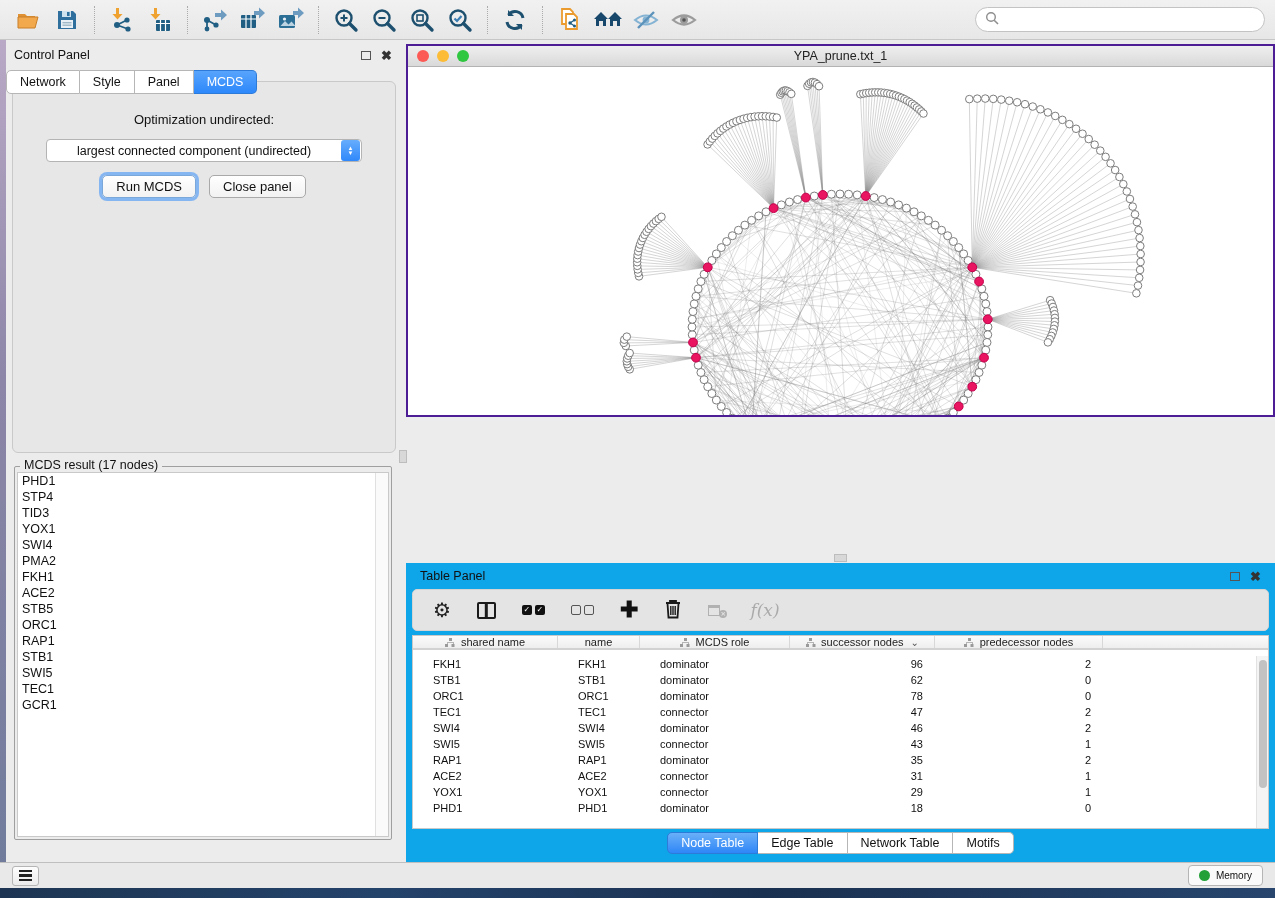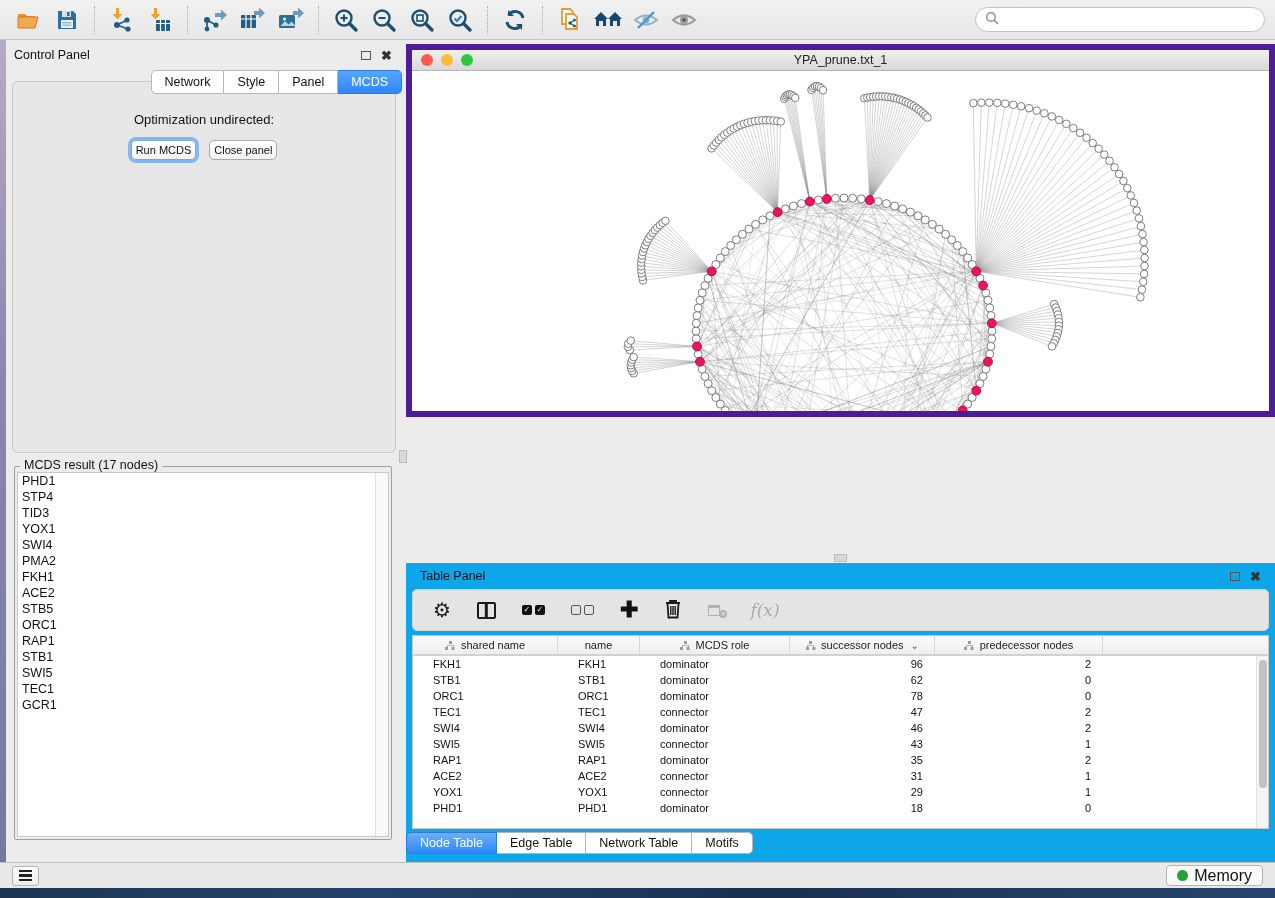--- a/index.html
+++ b/index.html
@@ -24,63 +24,63 @@
     display:flex; align-items:center; padding:0 9px; }
   .search-box input { border:none; outline:none; flex:1; font-size:12px; font-family:"Liberation Sans",sans-serif; background:transparent; }
 
   
   .control-panel { position:absolute; left:6px; top:40px; width:396px; bottom:36px; background:#ececec; }
   .panel-titlebar { height:26px; display:flex; align-items:center; padding:4px 10px 0 8px; font-size:12.5px; color:#111; }
   .panel-titlebar .win-btns { margin-left:auto; display:flex; gap:10px; align-items:center; }
   .float-glyph { width:10px; height:9px; border:1.6px solid #555; display:inline-block; }
   .close-glyph { font-size:13px; font-weight:bold; color:#333; line-height:1; }
 
-  .ctrl-tabs { position:absolute; left:0; right:0; top:30px; display:flex; justify-content:flex-end; z-index:3; }
+  .ctrl-tabs { position:absolute; left:0; right:0; top:30px; display:flex; justify-content:flex-start; z-index:3; }
   .ctrl-tab { font-size:12.5px; padding:4px 13px; background:#fff; border:1px solid #b6b6b6; border-left:none; color:#111; }
   .ctrl-tab:first-child { border-left:1px solid #b6b6b6; border-radius:5px 0 0 5px; }
   .ctrl-tab:last-child { border-radius:0 5px 5px 0; }
   .ctrl-tab.active { background:linear-gradient(#58a4fc,#2d88fb); border-color:#2d7bd9; color:#fff; }
 
   .ctrl-body { position:absolute; left:6px; right:6px; top:41px; height:372px;
     background:#e7e7e7; border:1px solid #c9c9c9; border-radius:6px; }
   .opt-label { text-align:center; margin-top:30px; font-size:13px; color:#111; }
   .dropdown { margin:12px auto 0; width:316px; height:23px; background:#fff; border:1px solid #b4b4b4;
     border-radius:4px; display:flex; align-items:center; }
   .dropdown .dd-text { flex:1; text-align:center; font-size:12.5px; color:#111; }
   .dd-stepper { width:19px; height:21px; margin:0 1px 0 0; border-radius:3px;
     background:linear-gradient(#66adfc,#2f88fb); display:flex; flex-direction:column;
     align-items:center; justify-content:center; color:#fff; }
   .dd-stepper span { font-size:6px; line-height:5px; }
   .ctrl-buttons { display:flex; justify-content:center; gap:13px; margin-top:13px; }
-  .btn { font-size:11px; padding:3px 4px; background:linear-gradient(#ffffff,#f2f2f2);
+  .btn { font-size:13px; padding:3px 13px; background:linear-gradient(#ffffff,#f2f2f2);
     border:1px solid #a9a9a9; border-radius:5px; color:#111; }
   .btn.focused { box-shadow:0 0 0 3px rgba(110,170,245,.8); border-color:#7aa8da; }
 
   .result-group { position:absolute; left:8px; right:10px; top:426px; bottom:22px; }
   .result-legend { position:absolute; left:6px; top:-8px; background:#ececec; padding:0 4px; font-size:12.5px; color:#111; z-index:2; }
   .result-box { position:absolute; inset:0; border:1px solid #9f9f9f; border-radius:2px; padding:1px; }
   .result-list { position:absolute; left:3px; top:6px; right:16px; bottom:3px; background:#fff; overflow:hidden; }
   .result-box .inner-frame { position:absolute; left:2px; top:5px; right:2px; bottom:2px; border:1px solid #c9c9c9; background:#fff; }
   .result-scroll { position:absolute; right:3px; top:6px; width:13px; bottom:3px; background:#fafafa; border-left:1px solid #e0e0e0; }
   .result-list div { font-size:12.5px; line-height:16px; padding-left:4px; color:#111; }
 
   
   .statusbar { position:absolute; left:0; right:0; bottom:10px; height:26px; background:#e9e9e9; border-top:1px solid #bfbfbf;
     display:flex; align-items:center; padding:0 12px; }
   .status-left-btn { width:27px; height:20px; border:1px solid #b5b5b5; border-radius:3px;
     background:linear-gradient(#fdfdfd,#ececec); display:flex; align-items:center; justify-content:center; }
   .list-glyph { width:13px; height:11px; display:flex; flex-direction:column; justify-content:space-between; }
   .list-glyph i { height:2.4px; background:#222; display:block; border-left:3px solid #222; margin-left:0; }
   .memory-btn { margin-left:auto; height:21px; border:1px solid #b5b5b5; border-radius:4px; background:#fafafa;
-    display:flex; align-items:center; gap:6px; padding:0 10px; font-size:16px; color:#111; }
+    display:flex; align-items:center; gap:6px; padding:0 10px; font-size:10px; color:#111; }
   .mem-dot { width:11px; height:11px; border-radius:50%; }
 
   
   .network-panel { position:absolute; left:406px; top:44px; width:869px; height:373px; background:#fff;
-    border:6px solid #4c1d95; }
+    border:2px solid #4c1d95; }
   .net-titlebar { height:21px; background:linear-gradient(#efefef,#d9d9d9); border-bottom:1px solid #b3b3b3;
     display:flex; align-items:center; position:relative; }
   .traffic { display:flex; gap:8px; margin-left:9px; }
   .traffic i { width:12px; height:12px; border-radius:50%; display:block; }
   .net-title { position:absolute; left:0; right:0; text-align:center; font-size:12.5px; color:#222; }
   .net-canvas { position:absolute; left:0; top:21px; right:0; bottom:0; background:#fff; overflow:hidden; }
 
   .vgrip { position:absolute; left:399px; top:450px; width:8px; height:13px; background:#d8d8d8; border:1px solid #bdbdbd; }
   .hgrip { position:absolute; left:834px; top:554px; width:13px; height:8px; background:#d8d8d8; border:1px solid #bdbdbd; }
 
@@ -99,36 +99,36 @@
   .unchk { width:10px; height:10px; border-radius:2px; border:1.6px solid #555; background:transparent; }
   .plus-glyph { font-size:22px; font-weight:bold; color:#111; line-height:1; }
   .fx-glyph { font-family:"DejaVu Serif", serif; font-style:italic; font-size:17px; color:#aaa; }
   .tgrid-glyph { position:relative; width:16px; height:11px; opacity:.55; }
   .tgrid-glyph .g { position:absolute; left:0; top:0; width:12px; height:11px; border:1.4px solid #888;
     background:linear-gradient(#888 2.5px,transparent 2.5px); }
   .tgrid-glyph .x { position:absolute; right:-3px; bottom:-2px; width:8px; height:8px; background:#888; border-radius:50%;
     color:#e4e4e4; font-size:6px; line-height:8px; text-align:center; font-weight:bold; }
 
   .table-card { position:absolute; left:6px; right:6px; top:72px; bottom:33px; background:#fff; border:1px solid #c9c9c9; }
-  .thead { display:flex; height:20px; background:linear-gradient(#fbfbfb,#eeeeee); border-bottom:2px solid #d2d2d2; }
+  .thead { display:flex; height:14px; background:linear-gradient(#fbfbfb,#eeeeee); border-bottom:2px solid #d2d2d2; }
   .th { display:flex; align-items:center; justify-content:center; font-size:11px; color:#222;
     border-right:1px solid #d8d8d8; position:relative; gap:5px; }
   .tree-ico { position:relative; width:11px; height:9px; flex:0 0 11px; }
   .tree-ico::before { content:""; position:absolute; left:4px; top:0; width:3px; height:3px; background:#9a9a9a; }
   .tree-ico::after { content:""; position:absolute; left:0.5px; bottom:0; width:3px; height:3px; background:#9a9a9a; box-shadow:6.5px 0 #9a9a9a; }
   .tree-ico i { position:absolute; left:2px; top:3px; width:7px; height:2.5px; border-left:1px solid #b5b5b5; border-right:1px solid #b5b5b5; border-top:1px solid #b5b5b5; margin-top:1px; }
   .sort-caret { font-size:10px; color:#555; margin-left:2px; }
   .tbody { position:absolute; left:0; right:12px; top:20px; bottom:0; overflow:hidden; }
   .tr { display:flex; height:16px; align-items:center; }
   .td { font-size:11px; color:#111; white-space:nowrap; overflow:hidden; }
   .td.num { text-align:right; }
   .tscroll { position:absolute; right:0; top:20px; width:12px; bottom:0; background:#f4f4f4; border-left:1px solid #e2e2e2; }
   .tscroll .thumb { position:absolute; left:1.5px; width:8px; top:4px; height:128px; background:#c2c2c2; border-radius:4px; }
 
-  .tp-tabs { position:absolute; left:0; right:0; bottom:8px; display:flex; }
+  .tp-tabs { position:absolute; left:0; right:0; bottom:8px; display:flex; justify-content:center; }
   .tp-tab { font-size:12.5px; padding:3px 13px; background:#fff; border:1px solid #b6b6b6; border-left:none; color:#111; }
   .tp-tab:first-child { border-left:1px solid #b6b6b6; border-radius:5px 0 0 5px; }
   .tp-tab:last-child { border-radius:0 5px 5px 0; }
   .tp-tab.active { background:linear-gradient(#6ab0f9,#2f86f7); border-color:#2d7bd9; color:#fff; }
 </style>
 </head>
 <body>
 
 <div class="toolbar">
   <div class="tb-btn">
@@ -321,20 +321,27 @@
     </span>
   </div>
   <div class="ctrl-tabs">
       <div class="ctrl-tab">Network</div>
       <div class="ctrl-tab">Style</div>
       <div class="ctrl-tab">Panel</div>
       <div class="ctrl-tab active">MCDS</div>
     </div>
   <div class="ctrl-body">
     <div class="opt-label">Optimization undirected:</div>
+    <div class="dropdown">
+      <span class="dd-text">largest connected component (undirected)</span>
+      <span class="dd-stepper">
+          <span>▲</span>
+          <span>▼</span>
+        </span>
+    </div>
     <div class="ctrl-buttons">
       <button class="btn focused">Run MCDS</button>
       <button class="btn">Close panel</button>
     </div>
   </div>
   <div class="result-group">
     <span class="result-legend">MCDS result (17 nodes)</span>
     <div class="result-box">
       <div class="inner-frame"></div>
       <div class="result-list">

